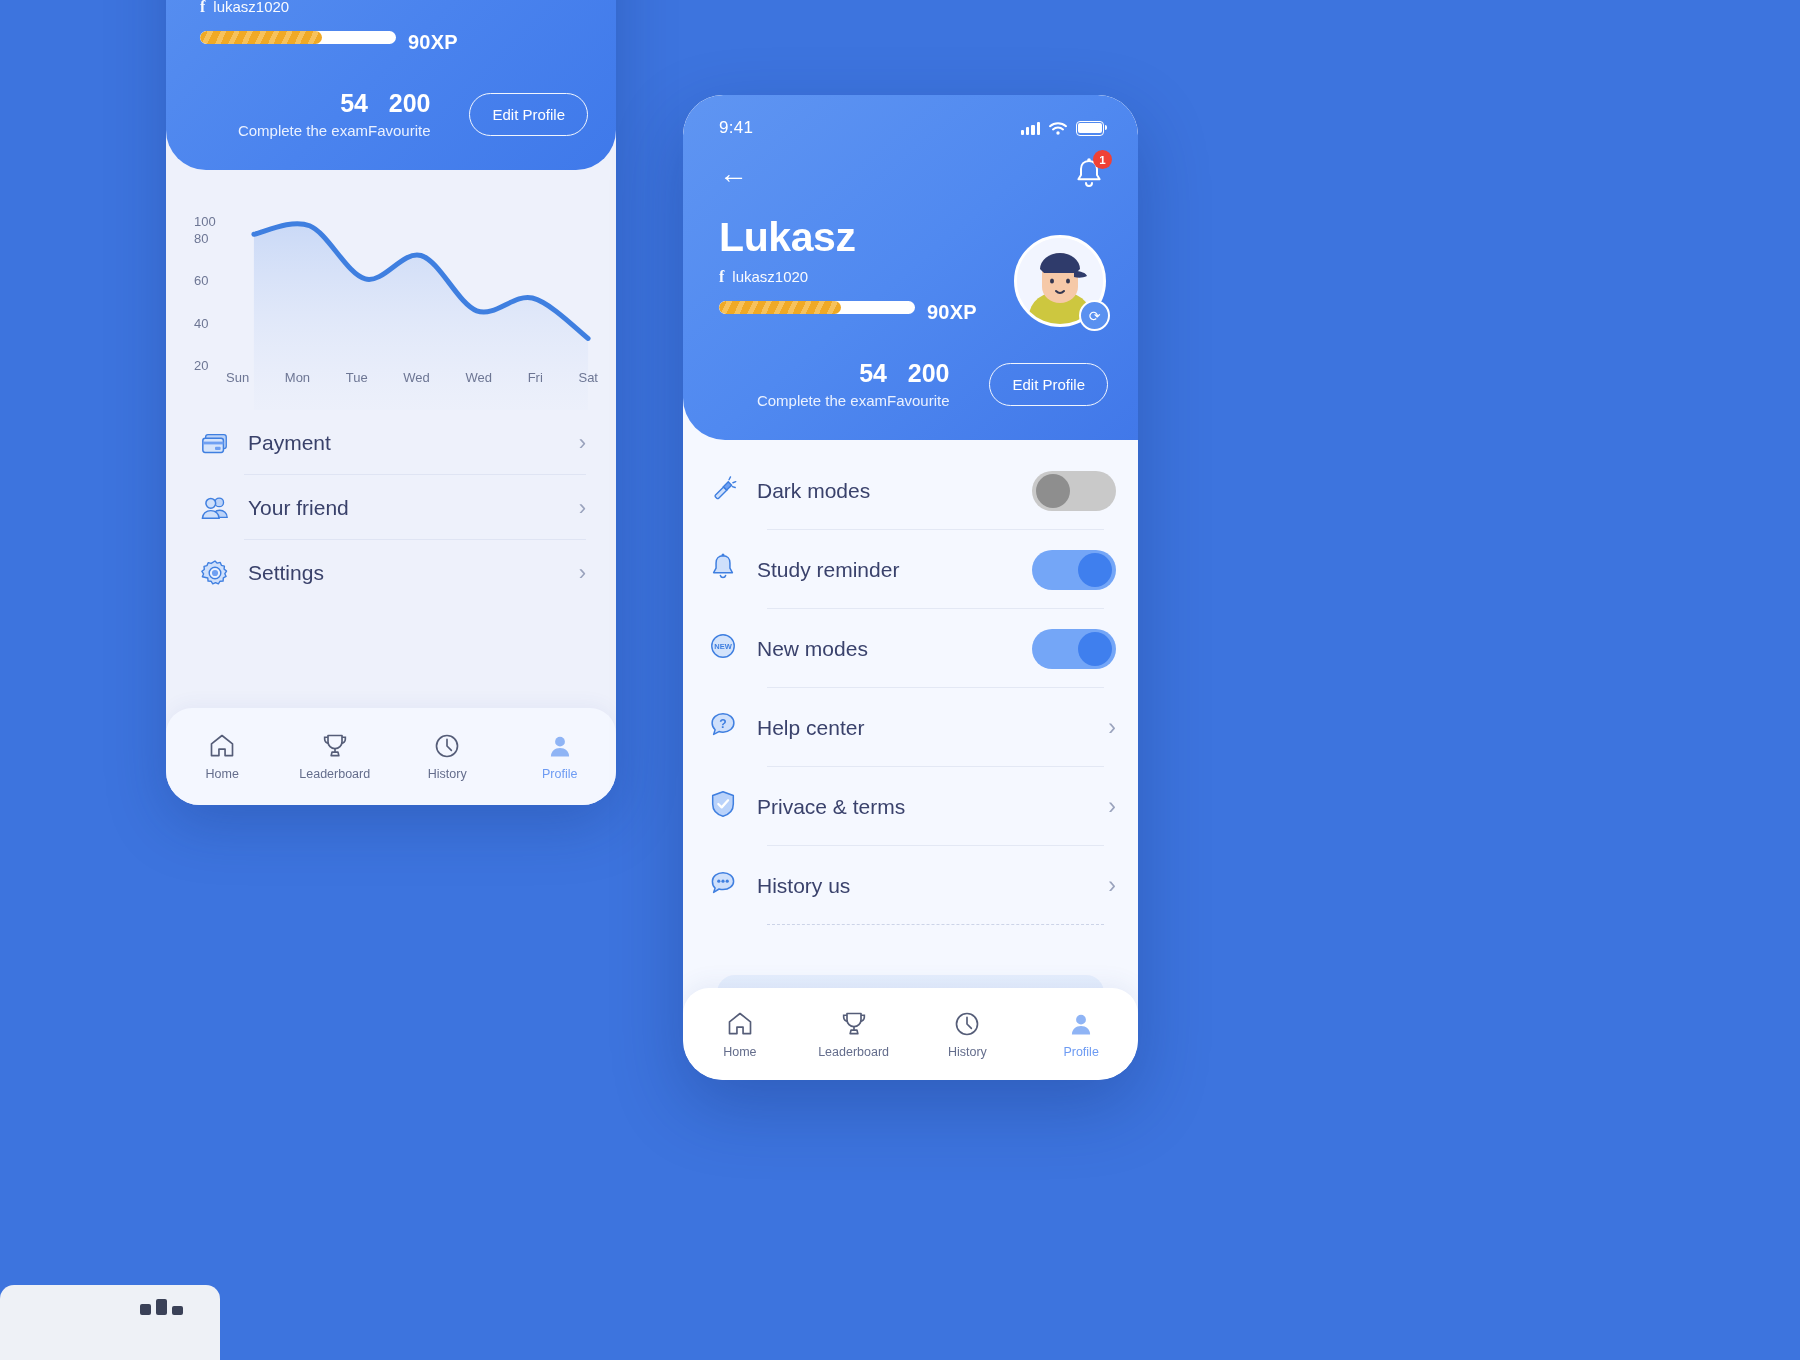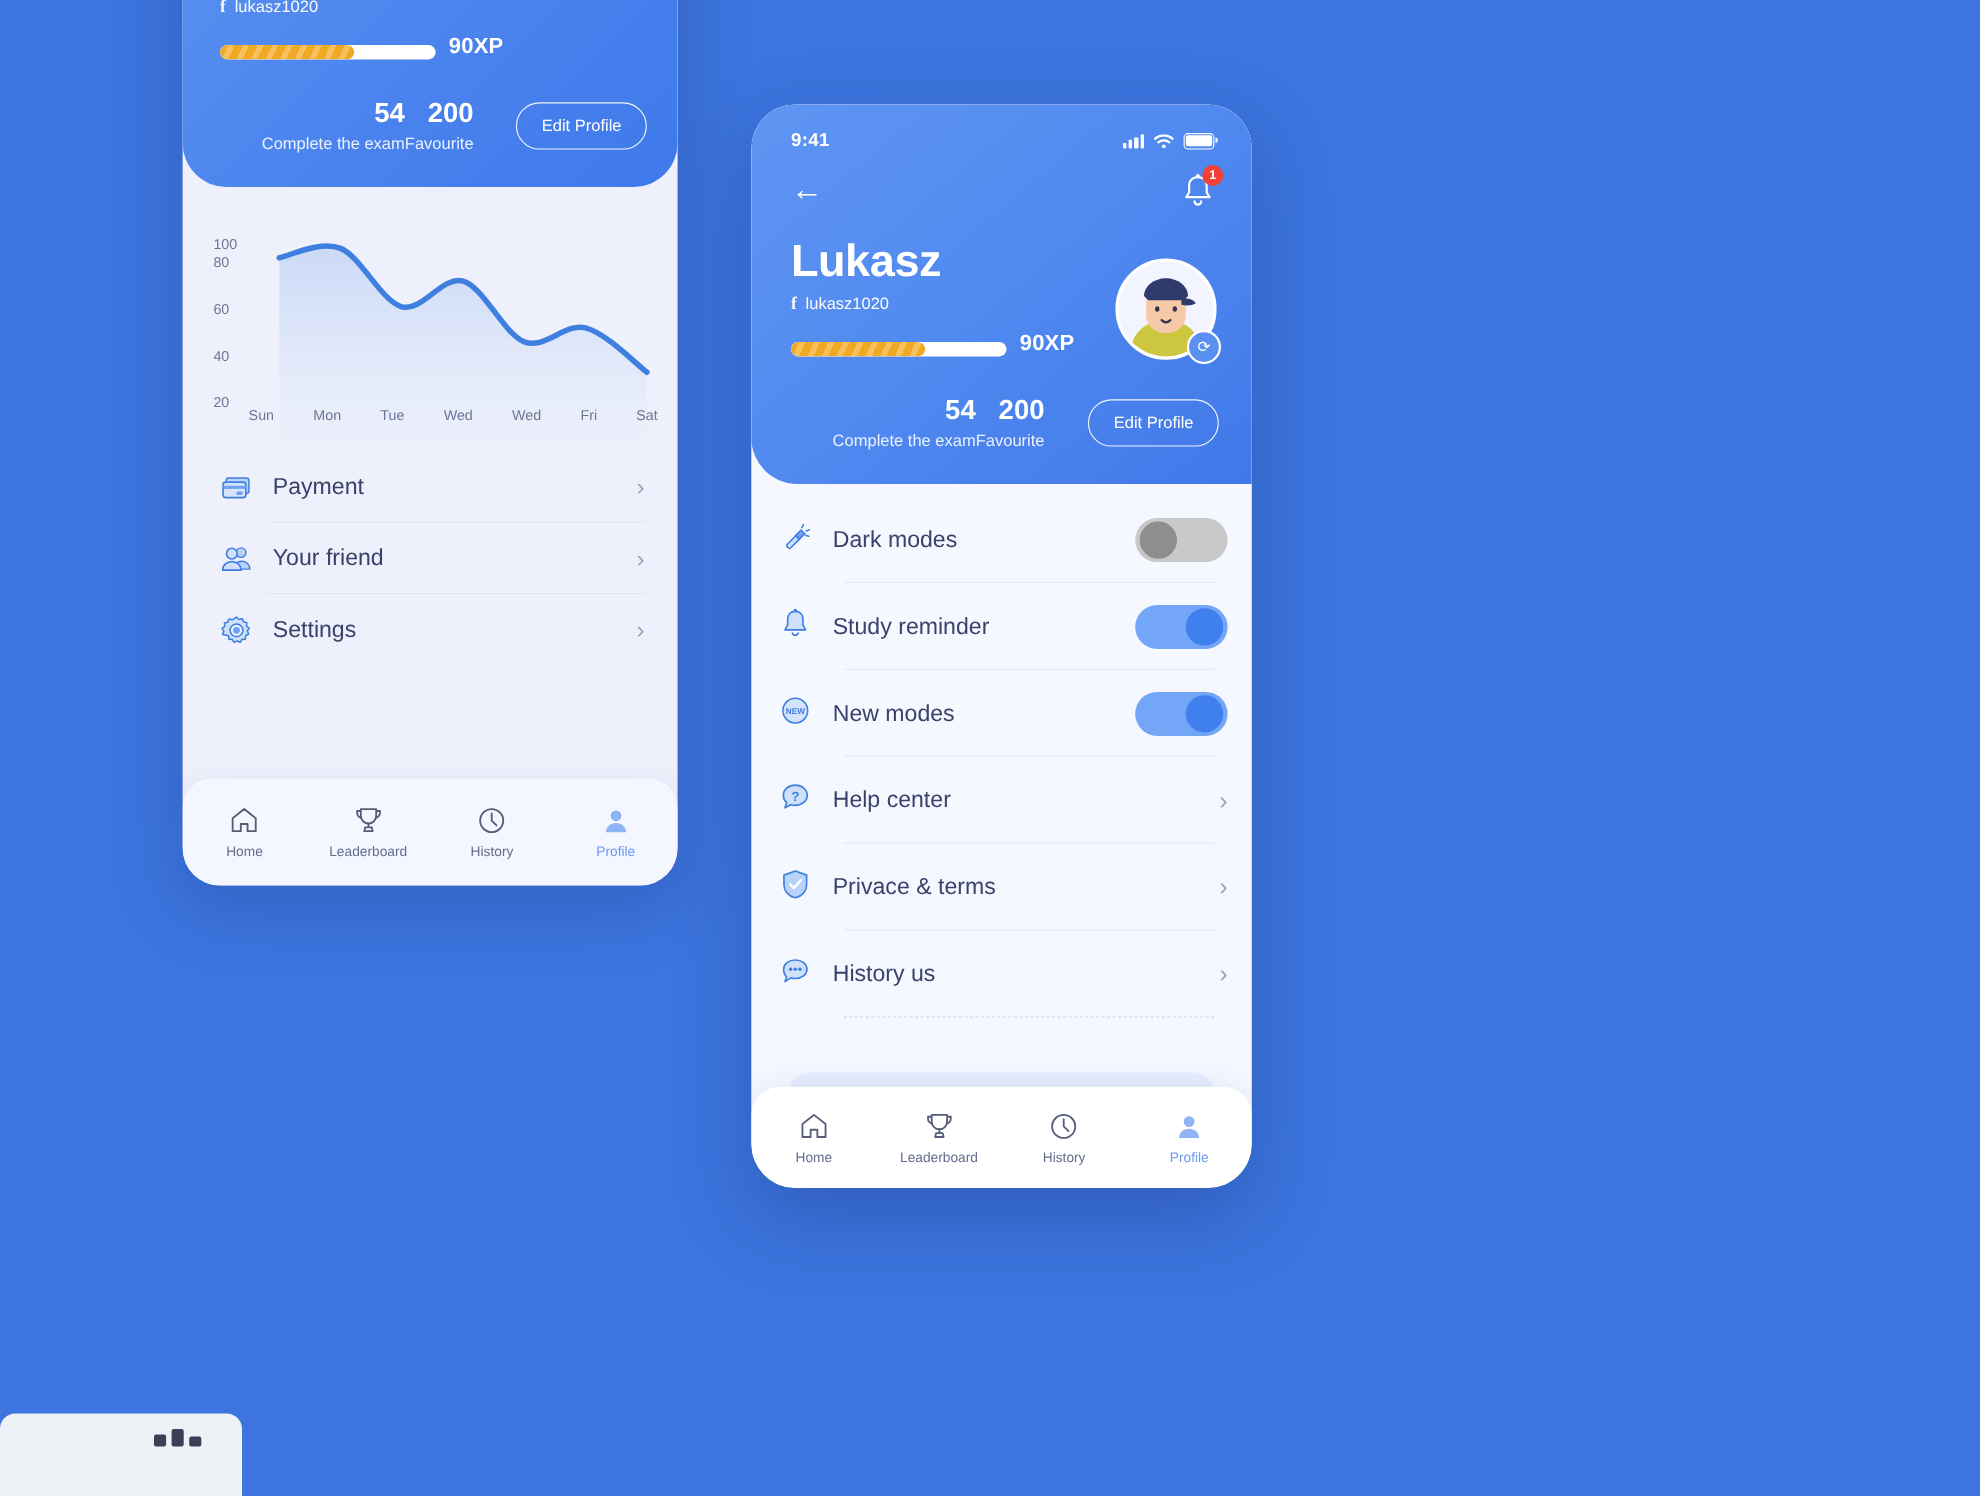--- a/index.html
+++ b/index.html
@@ -20,21 +20,21 @@
     box-shadow:0 18px 60px rgba(20,50,120,.28);
   }
   .lp-header{
     position:absolute;left:0;top:0;width:100%;height:290px;
     background:linear-gradient(135deg,#5a91f0 0%,#4a83ee 55%,#3f79ea 100%);
     border-radius:0 0 40px 40px;
   }
   .lp-hdr-inner{position:absolute;left:34px;right:28px;top:118px;}
   .fbline{display:flex;align-items:center;gap:8px;color:#ffffff;font-size:15px;opacity:.96;}
   .fb-glyph{font-family:"Liberation Serif",serif;font-weight:700;font-size:16px;line-height:1;}
-  .xpwrap{display:flex;align-items:flex-end;gap:12px;margin-top:16px;}
+  .xpwrap{display:flex;align-items:flex-start;gap:12px;margin-top:16px;}
   .xpbar{position:relative;width:196px;height:13px;border-radius:8px;background:#ffffff;overflow:hidden;}
   .xpfill{position:absolute;left:0;top:0;height:100%;border-radius:8px;
     background:repeating-linear-gradient(115deg,#f0a925 0 7px,#f7c25c 7px 12px);}
   .xptxt{color:#fff;font-size:20px;font-weight:700;letter-spacing:.2px;}
   .statrow{display:flex;align-items:center;margin-top:36px;}
   .stat{min-width:0;text-align:right;}
   .stat .num{color:#fff;font-size:25px;font-weight:700;line-height:1.05;}
   .stat .cap{color:#eaf1ff;font-size:15px;margin-top:6px;}
   .editbtn{
     margin-left:auto;border:1.6px solid rgba(255,255,255,.92);border-radius:24px;
@@ -74,21 +74,21 @@
     border-radius:40px;background:#f5f8ff;
     box-shadow:0 26px 70px rgba(16,42,110,.30);
   }
   .rp-header{
     position:absolute;left:0;top:0;width:100%;height:345px;
     background:linear-gradient(140deg,#5f95f2 0%,#5089f0 50%,#4178e9 100%);
     border-radius:40px 40px 0 42px;
   }
   .statusbar{position:absolute;left:0;top:0;width:100%;height:52px;
     display:flex;align-items:center;justify-content:space-between;padding:14px 34px 0 36px;box-sizing:border-box;}
-  .sb-time{color:#fff;font-size:17px;font-weight:700;letter-spacing:.3px;}
+  .sb-time{color:#fff;font-size:17px;font-weight:400;letter-spacing:.3px;}
   .sb-icons{display:flex;align-items:center;gap:9px;}
   .bars{display:flex;align-items:flex-end;gap:2.2px;height:13px;}
   .bars i{display:block;width:3.2px;background:#fff;border-radius:1px;}
   .bars i:nth-child(1){height:5px;}
   .bars i:nth-child(2){height:7.5px;}
   .bars i:nth-child(3){height:10px;}
   .bars i:nth-child(4){height:13px;}
   .batt{width:26px;height:13px;border:1.6px solid #fff;border-radius:4px;position:relative;}
   .batt::after{content:"";position:absolute;right:-4px;top:3.5px;width:2.2px;height:5px;background:#fff;border-radius:0 2px 2px 0;}
   .batt i{position:absolute;left:1.4px;top:1.4px;bottom:1.4px;right:1.4px;background:#fff;border-radius:2px;}

